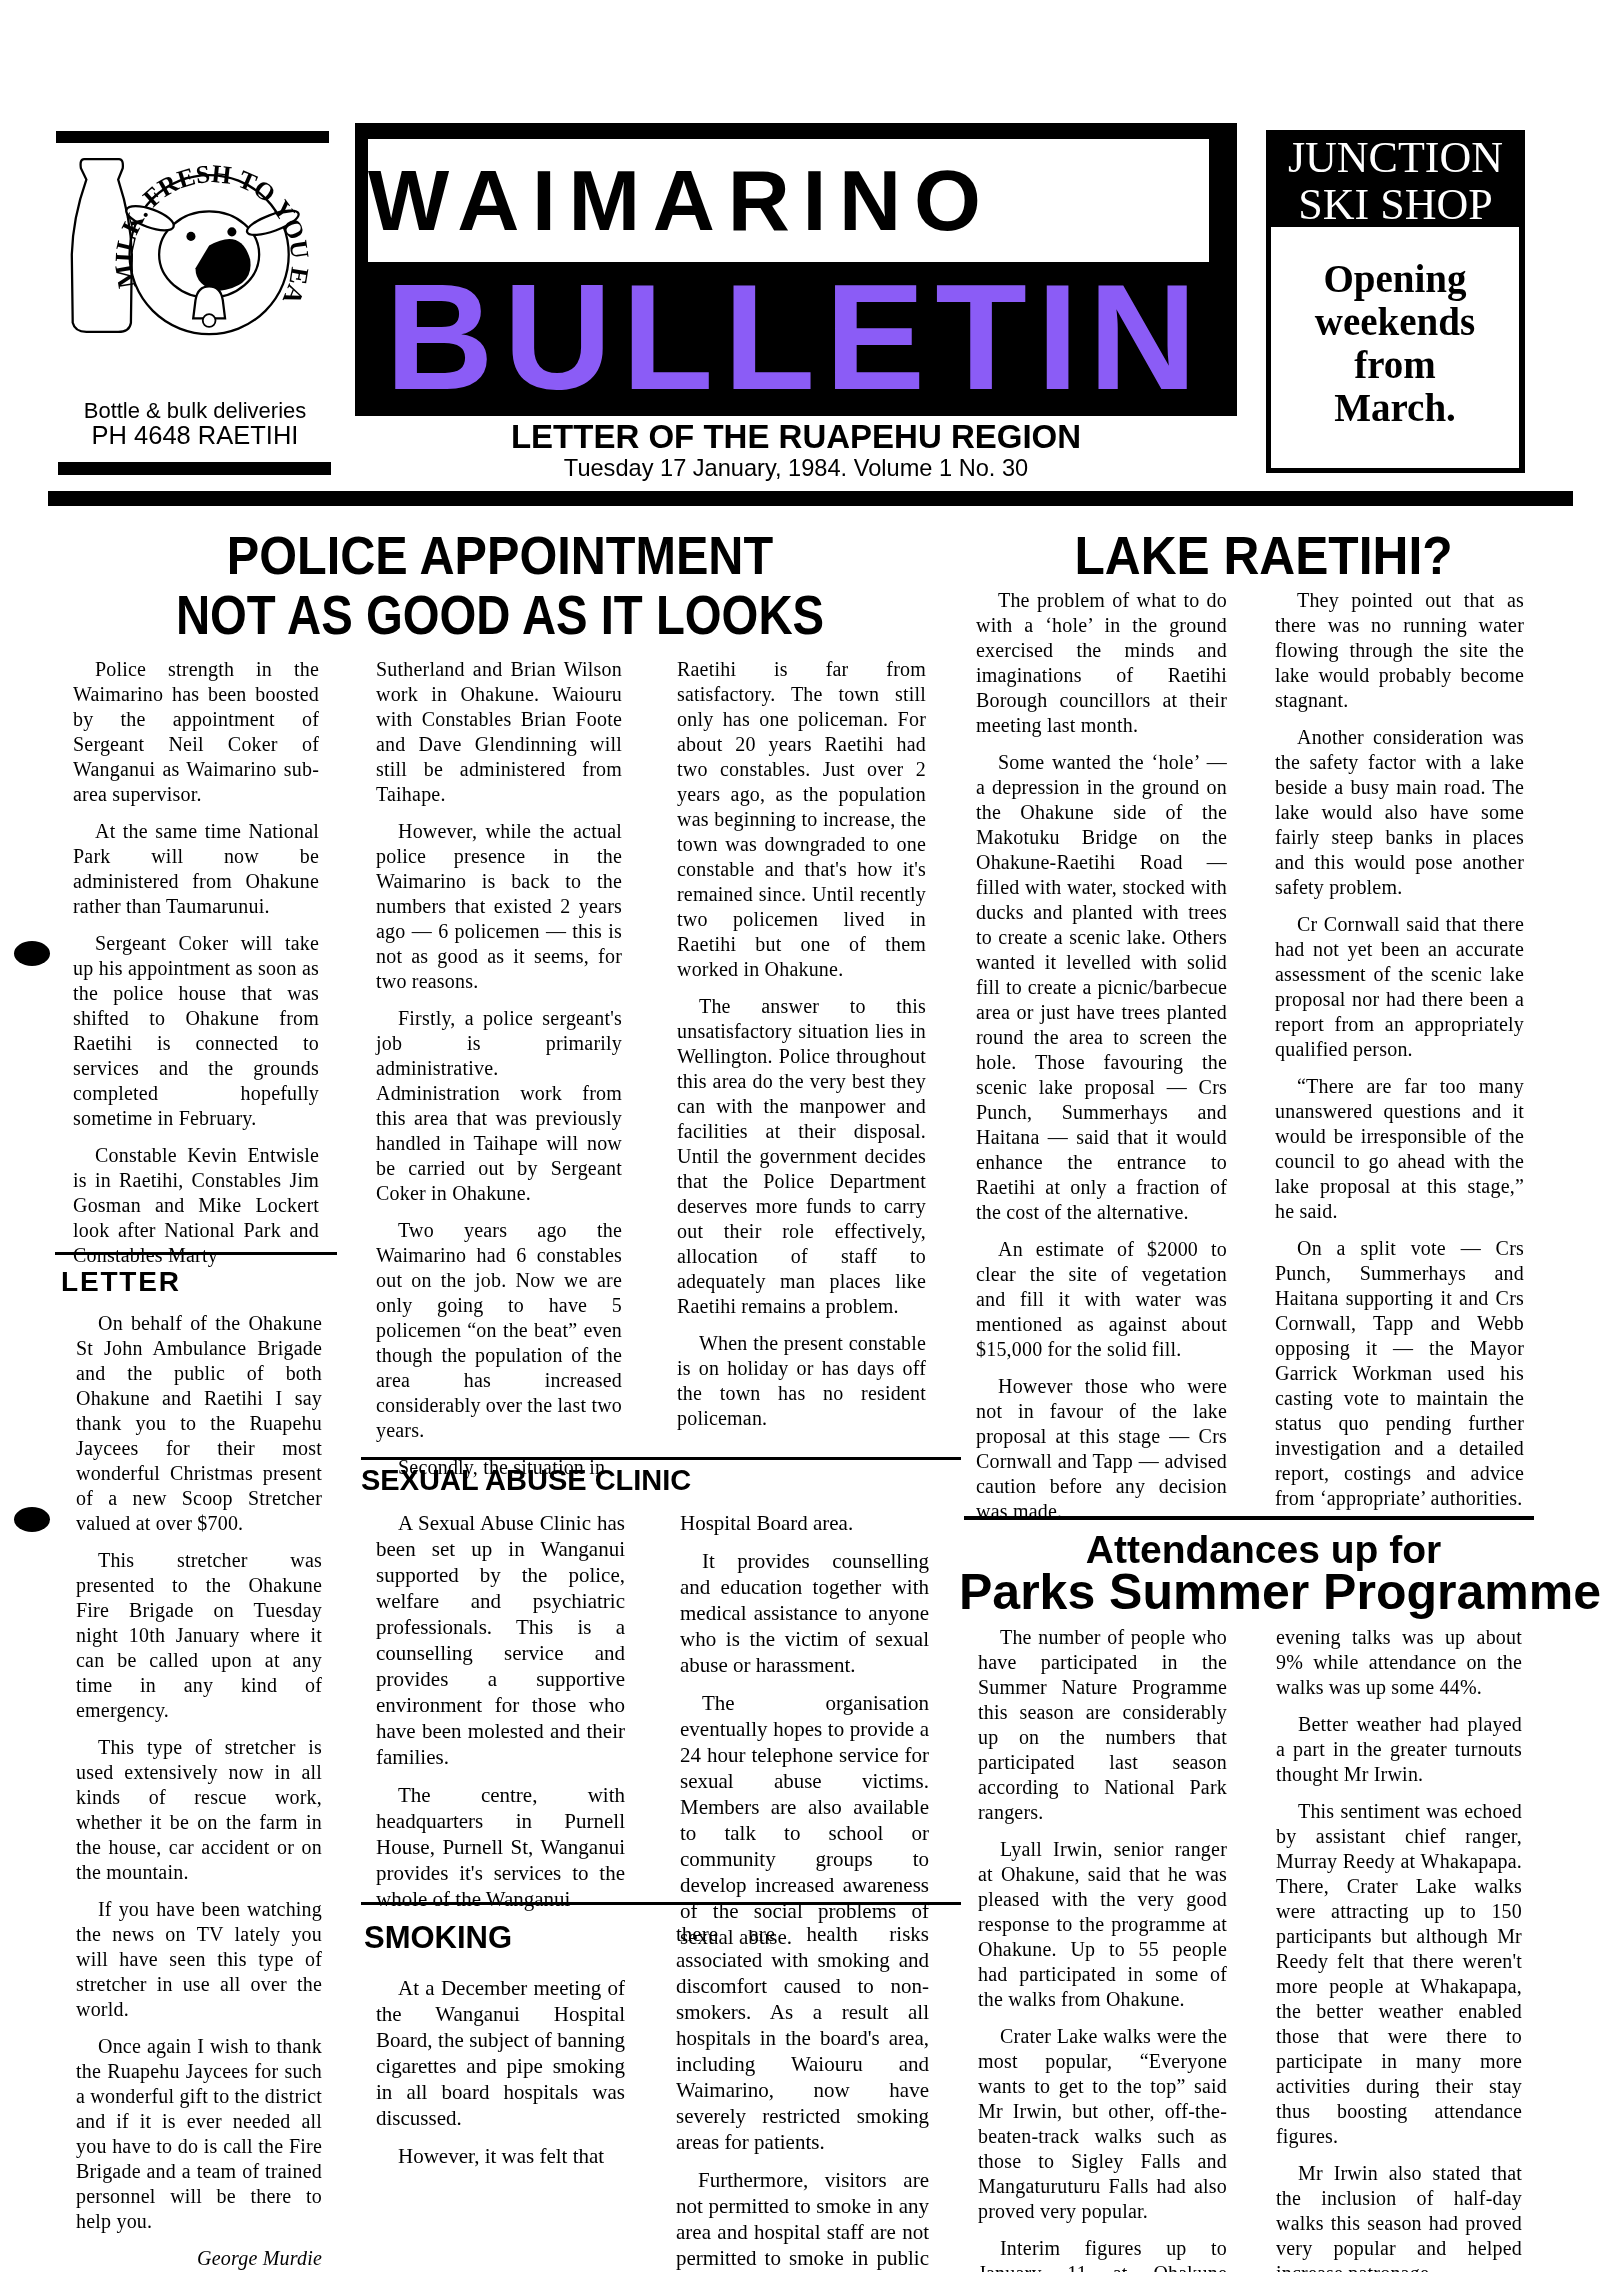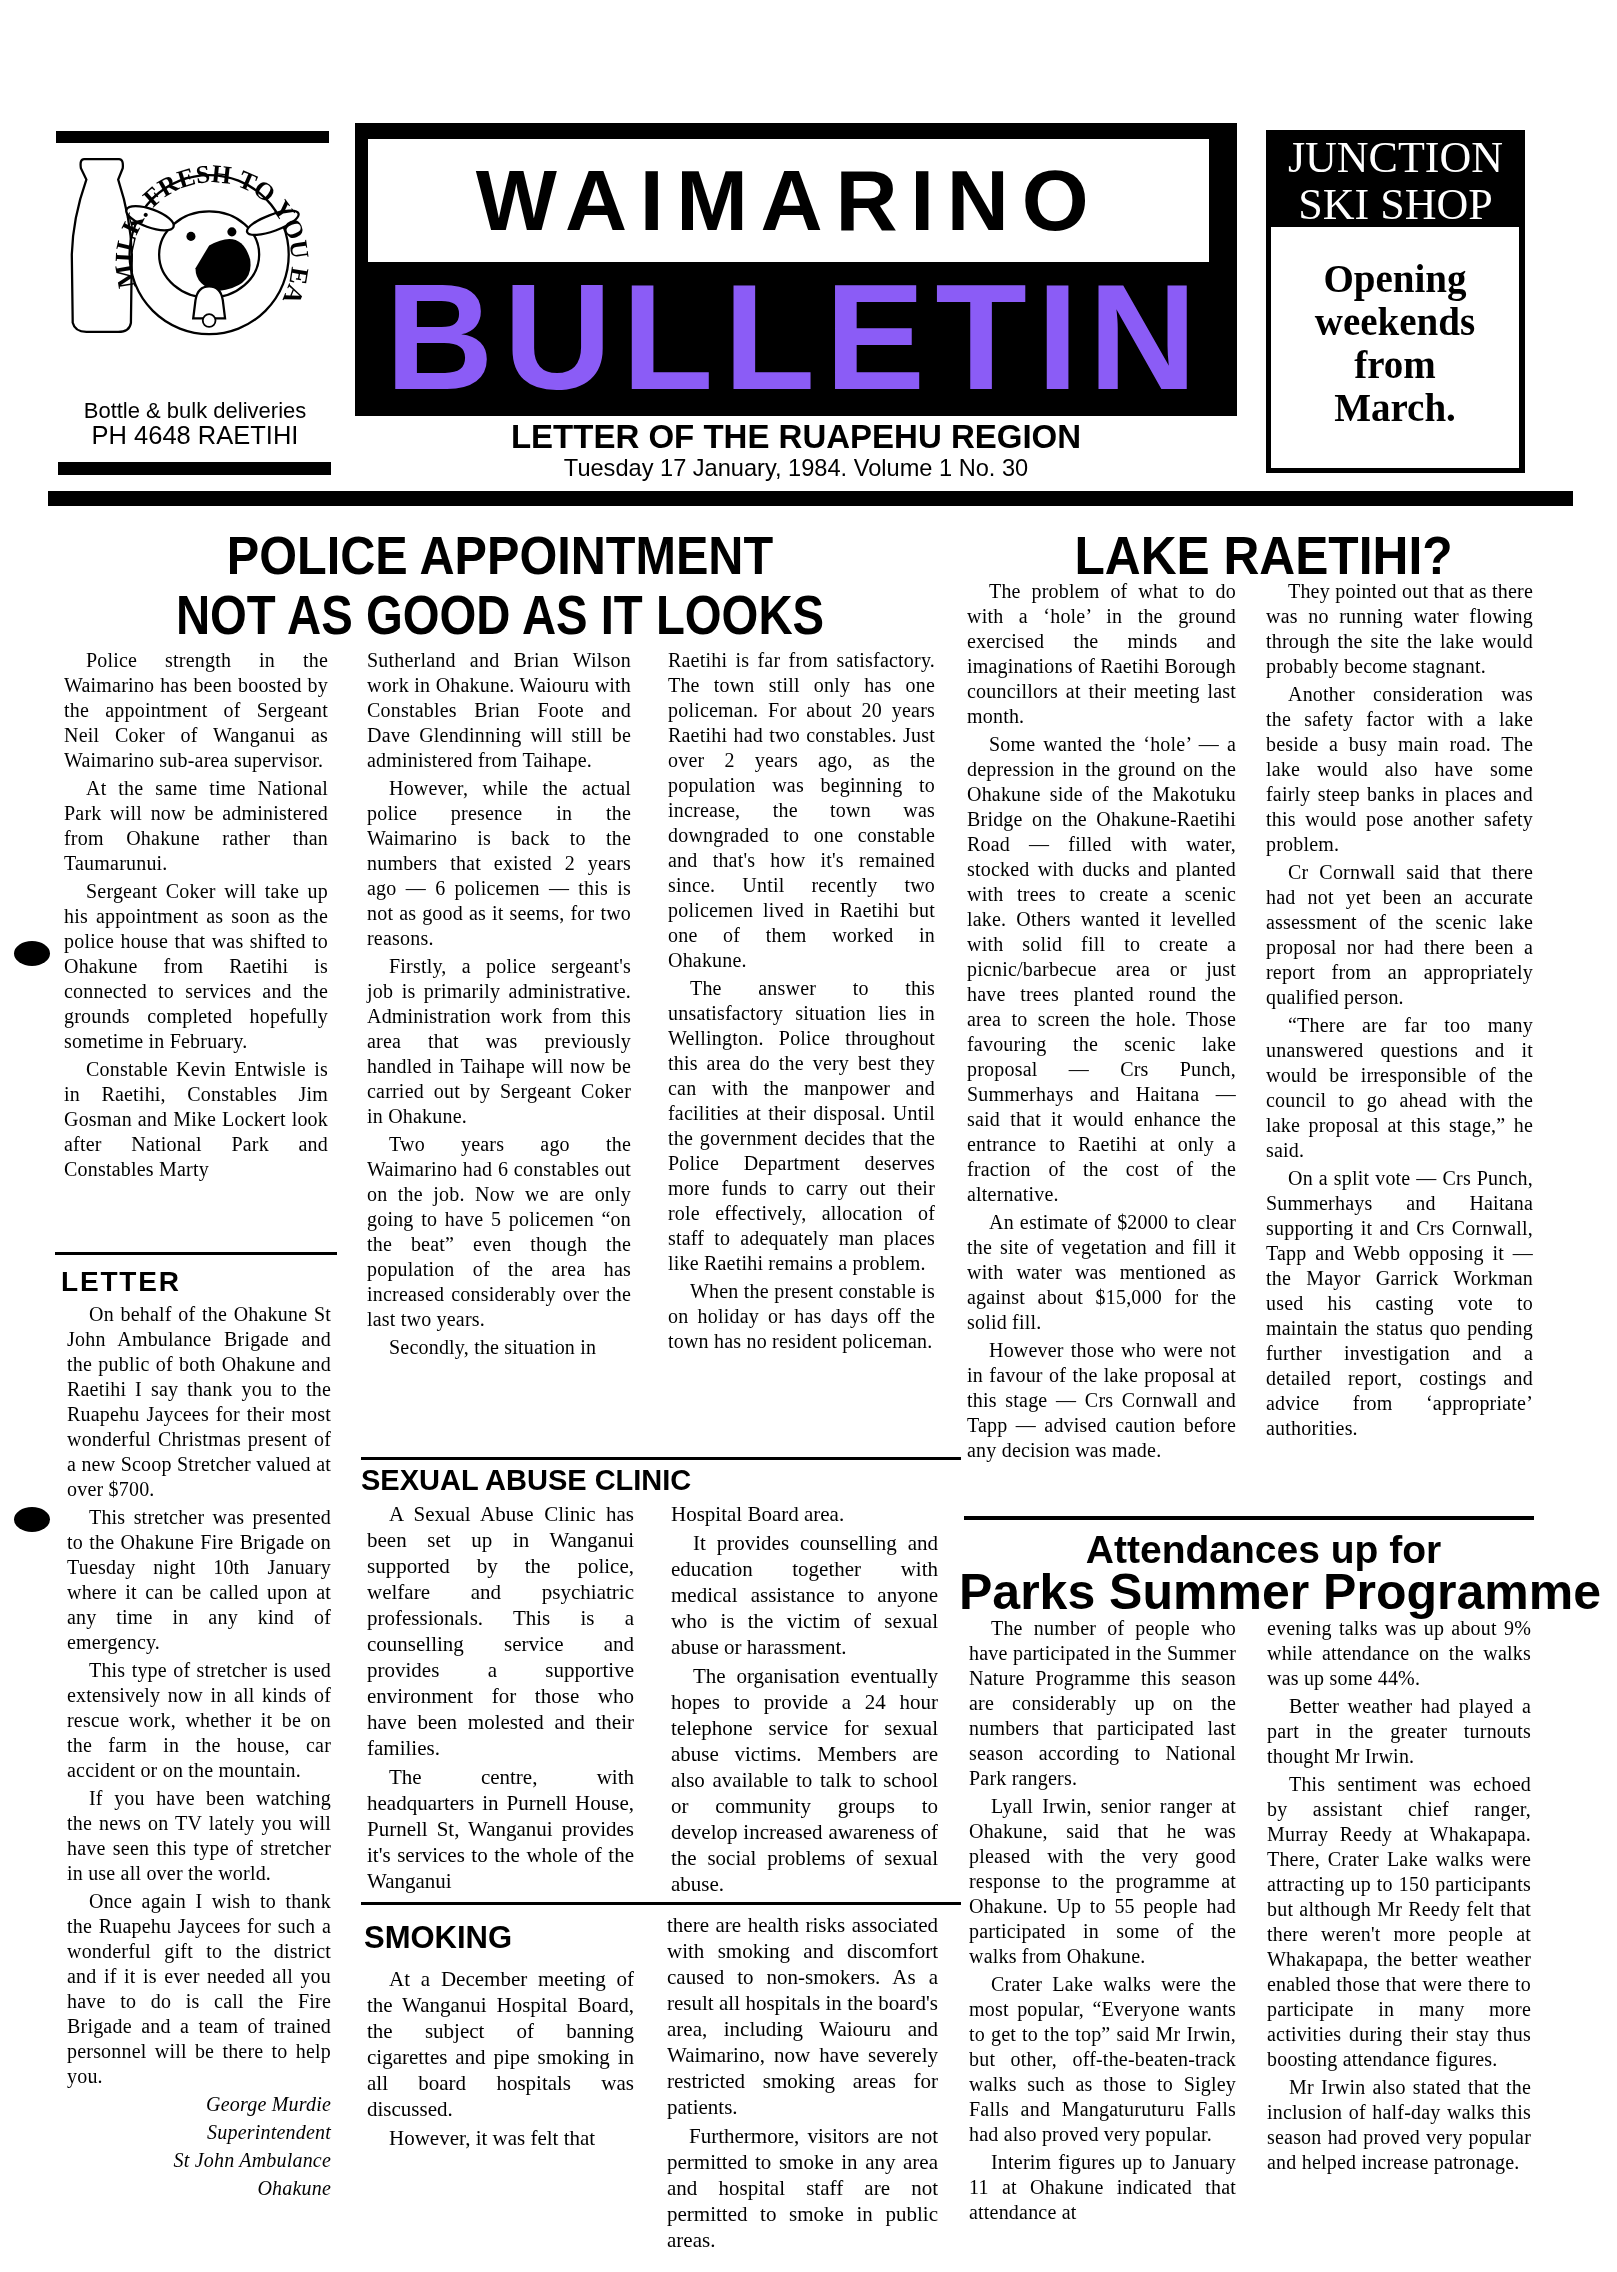--- a/index.html
+++ b/index.html
@@ -2,29 +2,29 @@
 <html style="font-size:7.3px"><head>
 <meta charset="utf-8">
 <style>
   html, body { margin:0; padding:0; background:#fff; }
   body { width:1618px; height:2516px; position:relative; overflow:hidden; color:#000; }
   .abs { position:absolute; }
   .rule { position:absolute; background:#000; }
 
   
   .col { position:absolute; font-family:"Liberation Serif","DejaVu Serif",serif; font-size:20px; line-height:25px; text-align:justify; letter-spacing:0.2px; }
-  .col p { margin:3px; text-indent:22px; }
+  .col p { margin:12px; text-indent:22px; }
   .col p.noindent { text-indent:0; }
   .col.tight { font-size:21px; line-height:26px; letter-spacing:0; }
   .sig { text-align:right; font-style:italic; text-indent:0 !important; }
 
   
   .masthead-box { position:absolute; left:355px; top:123px; width:882px; height:293px; background:#000; }
   .masthead-top { position:absolute; left:368px; top:139px; width:841px; height:123px; background:#fff; }
-  .waimarino { position:absolute; left:368px; top:143px; width:841px; text-align:center; font-family:"Liberation Sans","DejaVu Sans",sans-serif; font-weight:bold; font-size:86px; letter-spacing:12.7px; line-height:114px; }
+  .waimarino { position:absolute; left:368px; top:143px; width:841px; text-align:left; font-family:"Liberation Sans","DejaVu Sans",sans-serif; font-weight:bold; font-size:86px; letter-spacing:12.7px; line-height:114px; }
   .bulletin { position:absolute; left:355px; top:255px; width:882px; text-align:center; font-family:"Liberation Sans","DejaVu Sans",sans-serif; font-weight:bold; font-size:150px; color:#8b5cf6; letter-spacing:10px; line-height:164px; }
 
   .tagline { position:absolute; left:355px; top:416px; width:882px; text-align:center; font-family:"Liberation Sans","DejaVu Sans",sans-serif; font-weight:bold; font-size:33px; line-height:41px; }
   .dateline { position:absolute; left:355px; top:455px; width:882px; text-align:center; font-family:"Liberation Sans","DejaVu Sans",sans-serif; font-size:23.6px; line-height:27px; }
 
   
   .milk-ad { position:absolute; left:45px; top:123px; width:300px; height:364px; }
   .milk-ad .caption1 { position:absolute; left:0; top:275px; width:300px; text-align:center; font-family:"Liberation Sans","DejaVu Sans",sans-serif; font-size:22px; }
   .milk-ad .caption2 { position:absolute; left:0; top:298px; width:300px; text-align:center; font-family:"Liberation Sans","DejaVu Sans",sans-serif; font-size:25.5px; }
 

